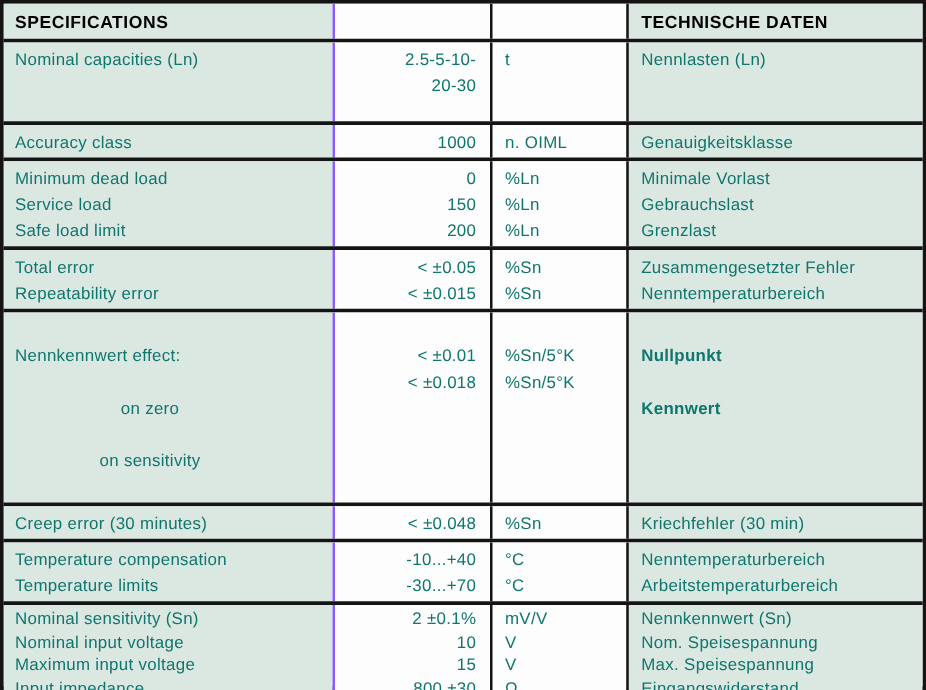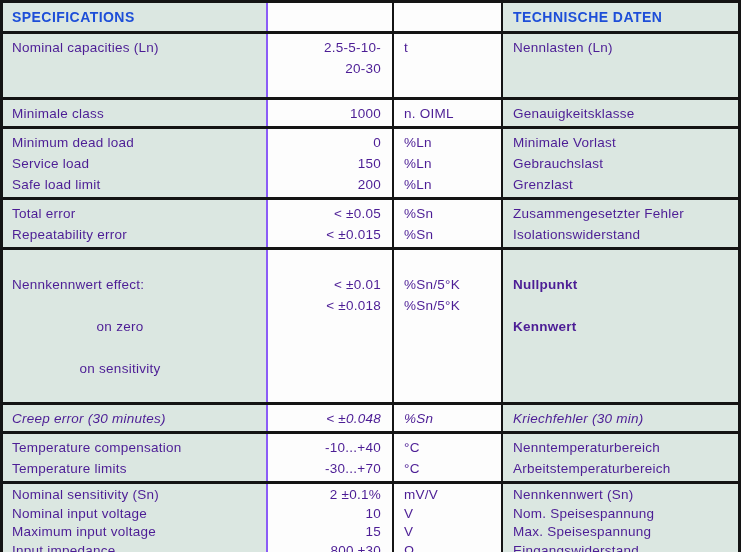--- a/index.html
+++ b/index.html
@@ -20,21 +20,21 @@
     align-items: stretch;
     border-top: 3px solid #141414;
     flex: 0 0 auto;
   }
   .section:first-child { border-top: none; }
   .cell {
     padding: 3px 8px 2px 9px;
     font-size: 13.5px;
     line-height: 21px;
     letter-spacing: 0.25px;
-    color: #4c1d95;
+    color: #0f766e;
     white-space: pre-line;
     overflow: hidden;
   }
   .c1 { width: 263px; background: #dbe7e1; }
   .c2 {
     width: 126px;
     border-left: 2px solid #8b5cf6;
     background: #fdfdfd;
     text-align: right;
     padding-right: 11px;
@@ -43,31 +43,31 @@
     width: 109px;
     border-left: 2px solid #141414;
     background: #fdfdfd;
     padding-left: 10px;
   }
   .c4 { flex: 1; border-left: 2px solid #141414; background: #dbe7e1; padding-left: 10px; }
   .head {
     font-weight: bold;
     font-size: 14px;
     letter-spacing: 0.45px;
-    color: #1d4ed8;
+    color: #000000;
     padding-top: 4px;
   }
   
   .sh-head { min-height: 28px; }
   .sh1 { min-height: 66px; }
   .sh2 { min-height: 24px; }
   .sh3 { min-height: 64px; }
   .sh4 { min-height: 46px; }
   .sh5 { min-height: 62px; }
-  .sh6 { min-height: 25px; font-style: italic; }
+  .sh6 { min-height: 25px; }
   .sh7 { min-height: 48px; align-items: flex-end; }
   .sh8 { min-height: 131px; }
   .sh8 .cell { line-height: 18.7px; padding-top: 2px; }
   
   .line { display: block; }
   .ind-en { text-align: center; padding-right: 30px; }
   .ind-de { padding-right: 14px; font-weight: bold; }
 </style>
 </head>
 <body>
@@ -83,21 +83,21 @@
 
   <div class="section sh1">
     <div class="cell c1">Nominal capacities (Ln)</div>
     <div class="cell c2">2.5-5-10-
 20-30</div>
     <div class="cell c3">t</div>
     <div class="cell c4">Nennlasten (Ln)</div>
   </div>
 
   <div class="section sh2">
-    <div class="cell c1">Minimale class</div>
+    <div class="cell c1">Accuracy class</div>
     <div class="cell c2">1000</div>
     <div class="cell c3">n. OIML</div>
     <div class="cell c4">Genauigkeitsklasse</div>
   </div>
 
   <div class="section sh3">
     <div class="cell c1">Minimum dead load
 Service load
 Safe load limit</div>
     <div class="cell c2">0
@@ -112,21 +112,21 @@
   </div>
 
   <div class="section sh4">
     <div class="cell c1">Total error
 Repeatability error</div>
     <div class="cell c2">&lt; ±0.05
 &lt; ±0.015</div>
     <div class="cell c3">%Sn
 %Sn</div>
     <div class="cell c4">Zusammengesetzter Fehler
-Isolationswiderstand</div>
+Nenntemperaturbereich</div>
   </div>
 
   <div class="section sh5">
     <div class="cell c1">
       <span class="line">Nennkennwert effect:</span>
       <span class="line ind-en">on zero</span>
       <span class="line ind-en">on sensitivity</span>
     </div>
     <div class="cell c2">
 &lt; ±0.01

